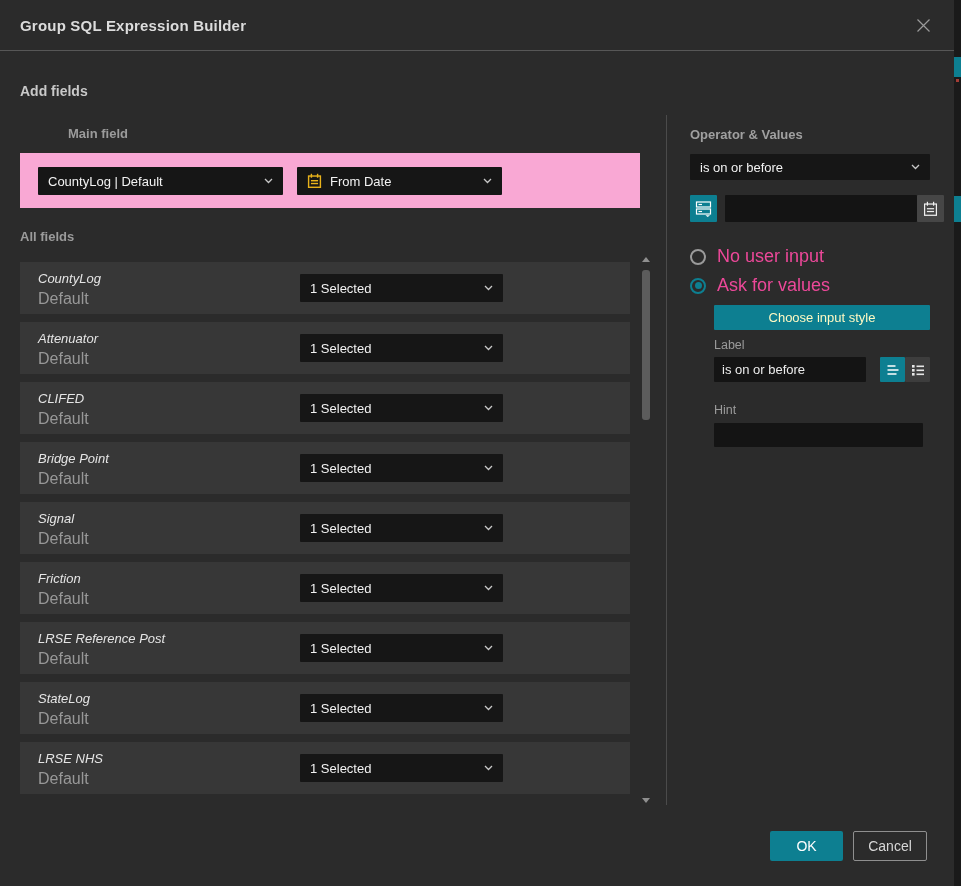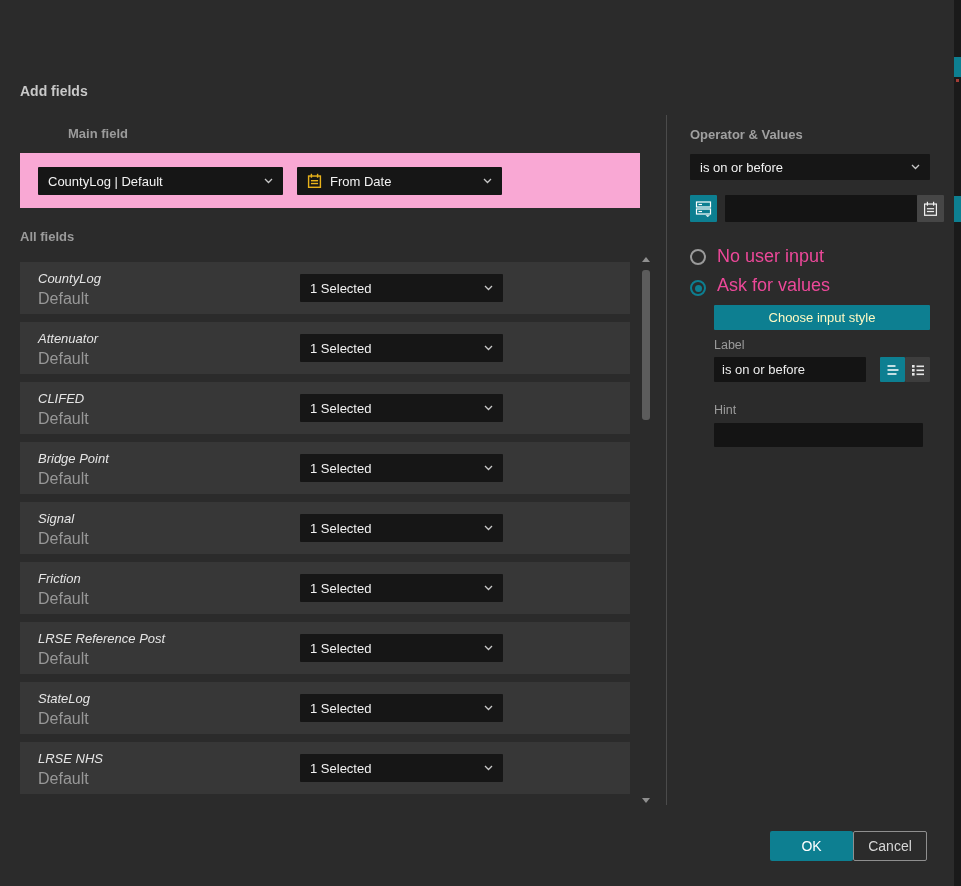--- a/index.html
+++ b/index.html
@@ -57,56 +57,64 @@
   .sq-btn { border:none; cursor:pointer; padding:0; display:flex; align-items:center; justify-content:center; border-radius:1px; }
   .btn-type { width:27px; height:27px; background:var(--accent-teal,#0d7f91); margin-right:8px; flex:none; }
   .val-wrap { flex:1; display:flex; }
   .val-wrap input { flex:1; height:27px; min-width:0; }
   .btn-cal { width:27px; height:27px; background:#464646; flex:none; }
   .radio-row { position:absolute; left:0; display:flex; align-items:center; gap:11px; cursor:pointer; }
   .radio-row .lbl { font-size:18px; color:#ec4899; }
   .rdot { width:12px; height:12px; border:2px solid #9a9a9a; border-radius:50%; position:relative; flex:none; }
   .rdot.on { border-color:var(--accent-teal,#0d7f91); }
   .rdot.on::after { content:""; position:absolute; left:2.5px; top:2.5px; width:7px; height:7px; border-radius:50%; background:var(--accent-teal,#0d7f91); }
-  .rr1 { top:126px; } .rr2 { top:155px;align-items:flex-end; }
+  .rr1 { top:126px; } .rr2 { top:155px; }
   .sub-sec { position:absolute; left:24px; top:185px; width:216px; }
   .choose-btn {
     width:216px; height:25px; border:none; cursor:pointer; border-radius:1px;
     background:var(--accent-teal,#0d7f91); color:#fef9c3; font-size:13px; font-family:"Liberation Sans",sans-serif;
   }
   .fld-lbl { margin-top:8px; font-size:12.5px; color:#9b9b9b; }
   .label-row { margin-top:5px; display:flex; }
   .label-row input { width:152px; height:25px; flex:none; }
   .tgl-group { margin-left:auto; display:flex; }
   .tgl { width:25px; height:25px; background:#3d3d3d; }
   .tgl.on { background:var(--accent-teal,#0d7f91); }
   .hint-lbl { margin-top:21px; }
   .hint-input { margin-top:6px; width:209px; height:24px; display:block; }
   
   .ok-btn {
-    position:absolute; left:770px; top:831px; width:83px; height:30px;
+    position:absolute; left:770px; top:831px; width:73px; height:30px;
     background:var(--accent-teal,#0d7f91); border:none; border-radius:2px;
     color:#fff; font-size:14px; font-family:"Liberation Sans",sans-serif; cursor:pointer;
   }
   .cancel-btn {
     position:absolute; left:853px; top:831px; width:74px; height:30px;
     background:transparent; border:1px solid #8f8f8f; border-radius:2px;
     color:#d6d6d6; font-size:14px; font-family:"Liberation Sans",sans-serif; cursor:pointer;
   }
   
   .edge { position:absolute; right:0; top:0; width:7px; height:886px; background:#1a1a1a; }
   .edge .m1 { position:absolute; left:0; top:57px;  width:7px; height:20px; background:var(--accent-teal,#0d7f91); }
   .edge .m2 { position:absolute; left:0; top:196px; width:7px; height:26px; background:var(--accent-teal,#0d7f91); }
   .edge .sp { position:absolute; left:2px; top:79px; width:3px; height:3px; background:#a33c35; }
 </style>
 </head>
 <body>
 
 <div class="canvas">
 
+  <div class="hdr">
+    <h1>Group SQL Expression Builder</h1>
+    <button class="close-btn">
+      <svg width="17" height="17" viewBox="0 0 17 17">
+        <path d="M2.5 2.5 L14.5 14.5 M14.5 2.5 L2.5 14.5" stroke="#9a9a9a" stroke-width="1.2" fill="none"></path>
+      </svg>
+    </button>
+  </div>
 
   <div class="h-add">Add fields</div>
 
   <div class="sub-h" style="left:20px; top:126px;padding-left:48px;">Main field</div>
   <div class="main-card">
     <div class="select sel-a">
       <span>CountyLog | Default</span>
       <svg class="chev" width="9" height="6" viewBox="0 0 9 6">
           <path d="M1 1l3.5 3.5L8 1" fill="none" stroke="#c8c8c8" stroke-width="1.3"></path>
         </svg>

